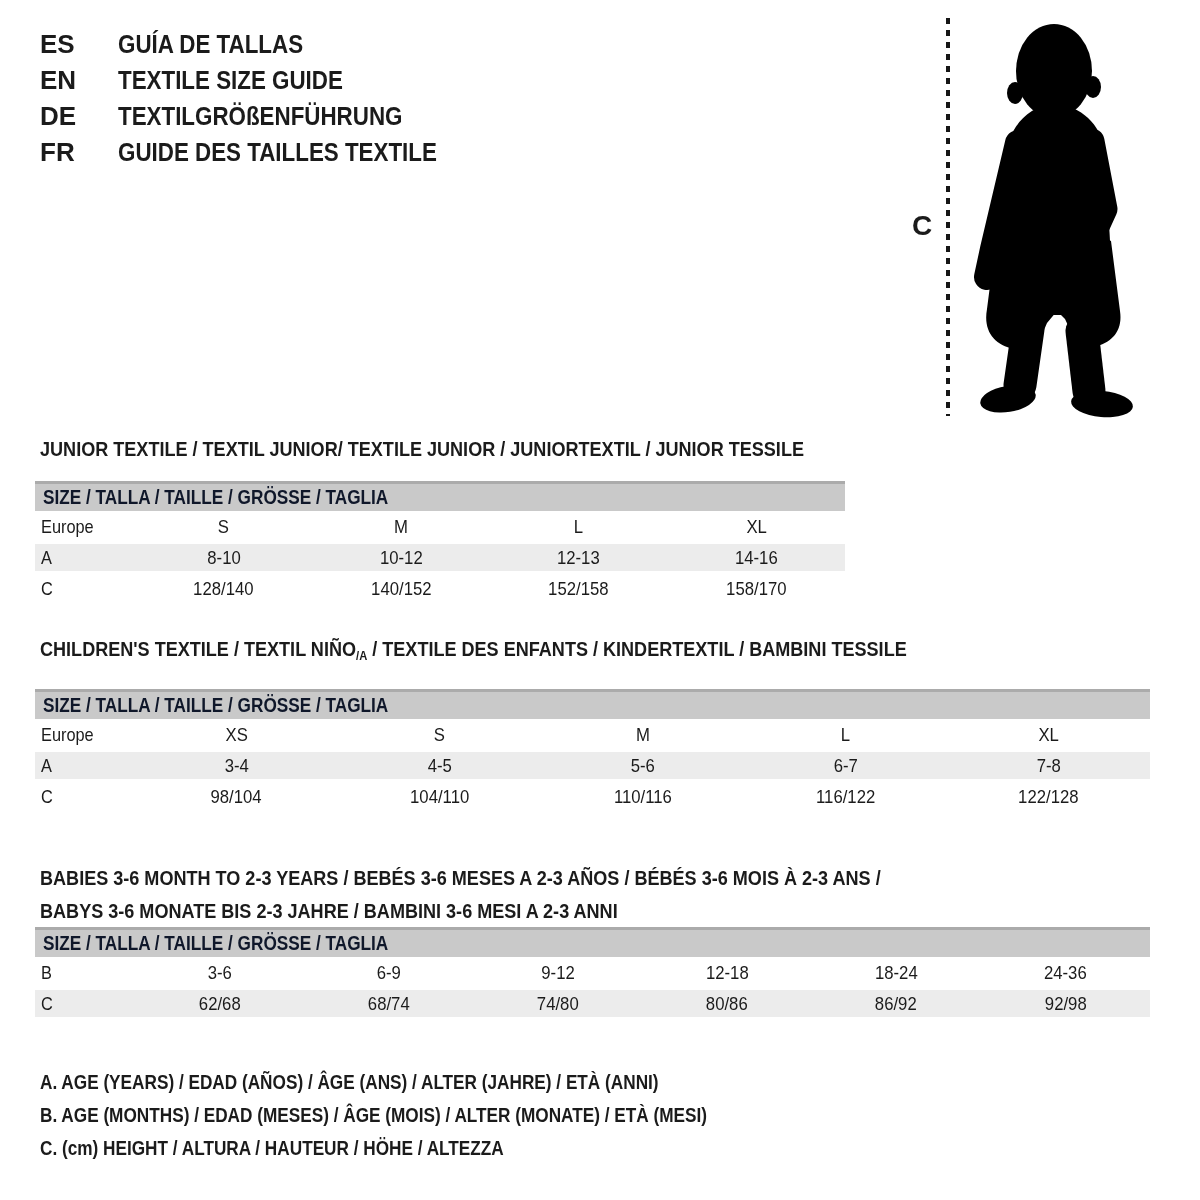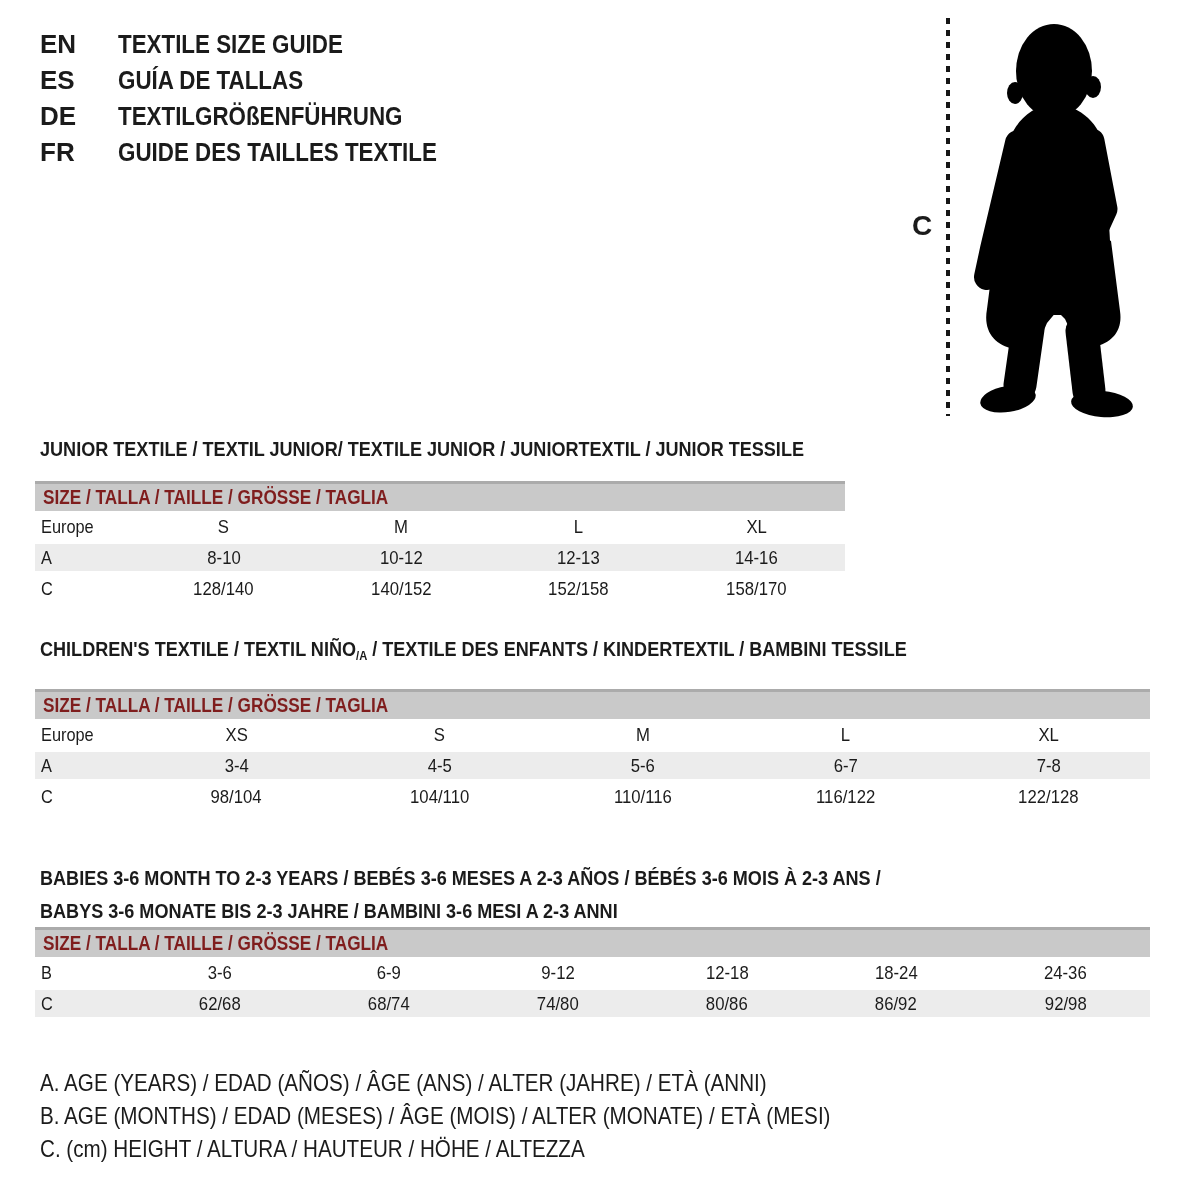--- a/index.html
+++ b/index.html
@@ -33,45 +33,45 @@
   .sec-title { position:absolute; left:40px; font-size:21px; font-weight:700; line-height:33px; }
   .sub-sm { font-size:13px; vertical-align:-4px; letter-spacing:0; }
 
   
   .size-table { position:absolute; left:35px; }
   .w-narrow { width:810px; }
   .w-wide   { width:1115px; }
   .size-bar {
     height:30px; background:#c9c9c9; border-top:3px solid #ababab;
     display:flex; align-items:center; padding-left:8px;
-    font-size:20px; font-weight:700; color:#7f1d1d;
+    font-size:20px; font-weight:700; color:#0f172a;
   }
   .t-row { display:grid; height:31px; align-items:center; font-size:19px; }
   .cols-4 { grid-template-columns:100px repeat(4,1fr); }
   .cols-5 { grid-template-columns:100px repeat(5,1fr); }
   .cols-6 { grid-template-columns:100px repeat(6,1fr); }
   .t-row .lab { padding-left:6px; text-align:left; }
   .t-row .val { text-align:center; }
   .shaded { background:#ececec; border-top:2px solid #ffffff; border-bottom:2px solid #ffffff; }
 
   
   .notes { position:absolute; left:40px; top:1066px; }
-  .note-line { font-size:24px; font-weight:400; line-height:33px; }
+  .note-line { font-size:20px; font-weight:700; line-height:33px; }
 </style>
 </head>
 <body>
 
 <div class="langs">
   <div class="lang-row">
+    <span class="lang-code">ES</span>
+    <span class="cond">GUÍA DE TALLAS</span>
+  </div>
+  <div class="lang-row">
     <span class="lang-code">EN</span>
     <span class="cond">TEXTILE SIZE GUIDE</span>
-  </div>
-  <div class="lang-row">
-    <span class="lang-code">ES</span>
-    <span class="cond">GUÍA DE TALLAS</span>
   </div>
   <div class="lang-row">
     <span class="lang-code">DE</span>
     <span class="cond">TEXTILGRÖßENFÜHRUNG</span>
   </div>
   <div class="lang-row">
     <span class="lang-code">FR</span>
     <span class="cond">GUIDE DES TAILLES TEXTILE</span>
   </div>
 </div>

